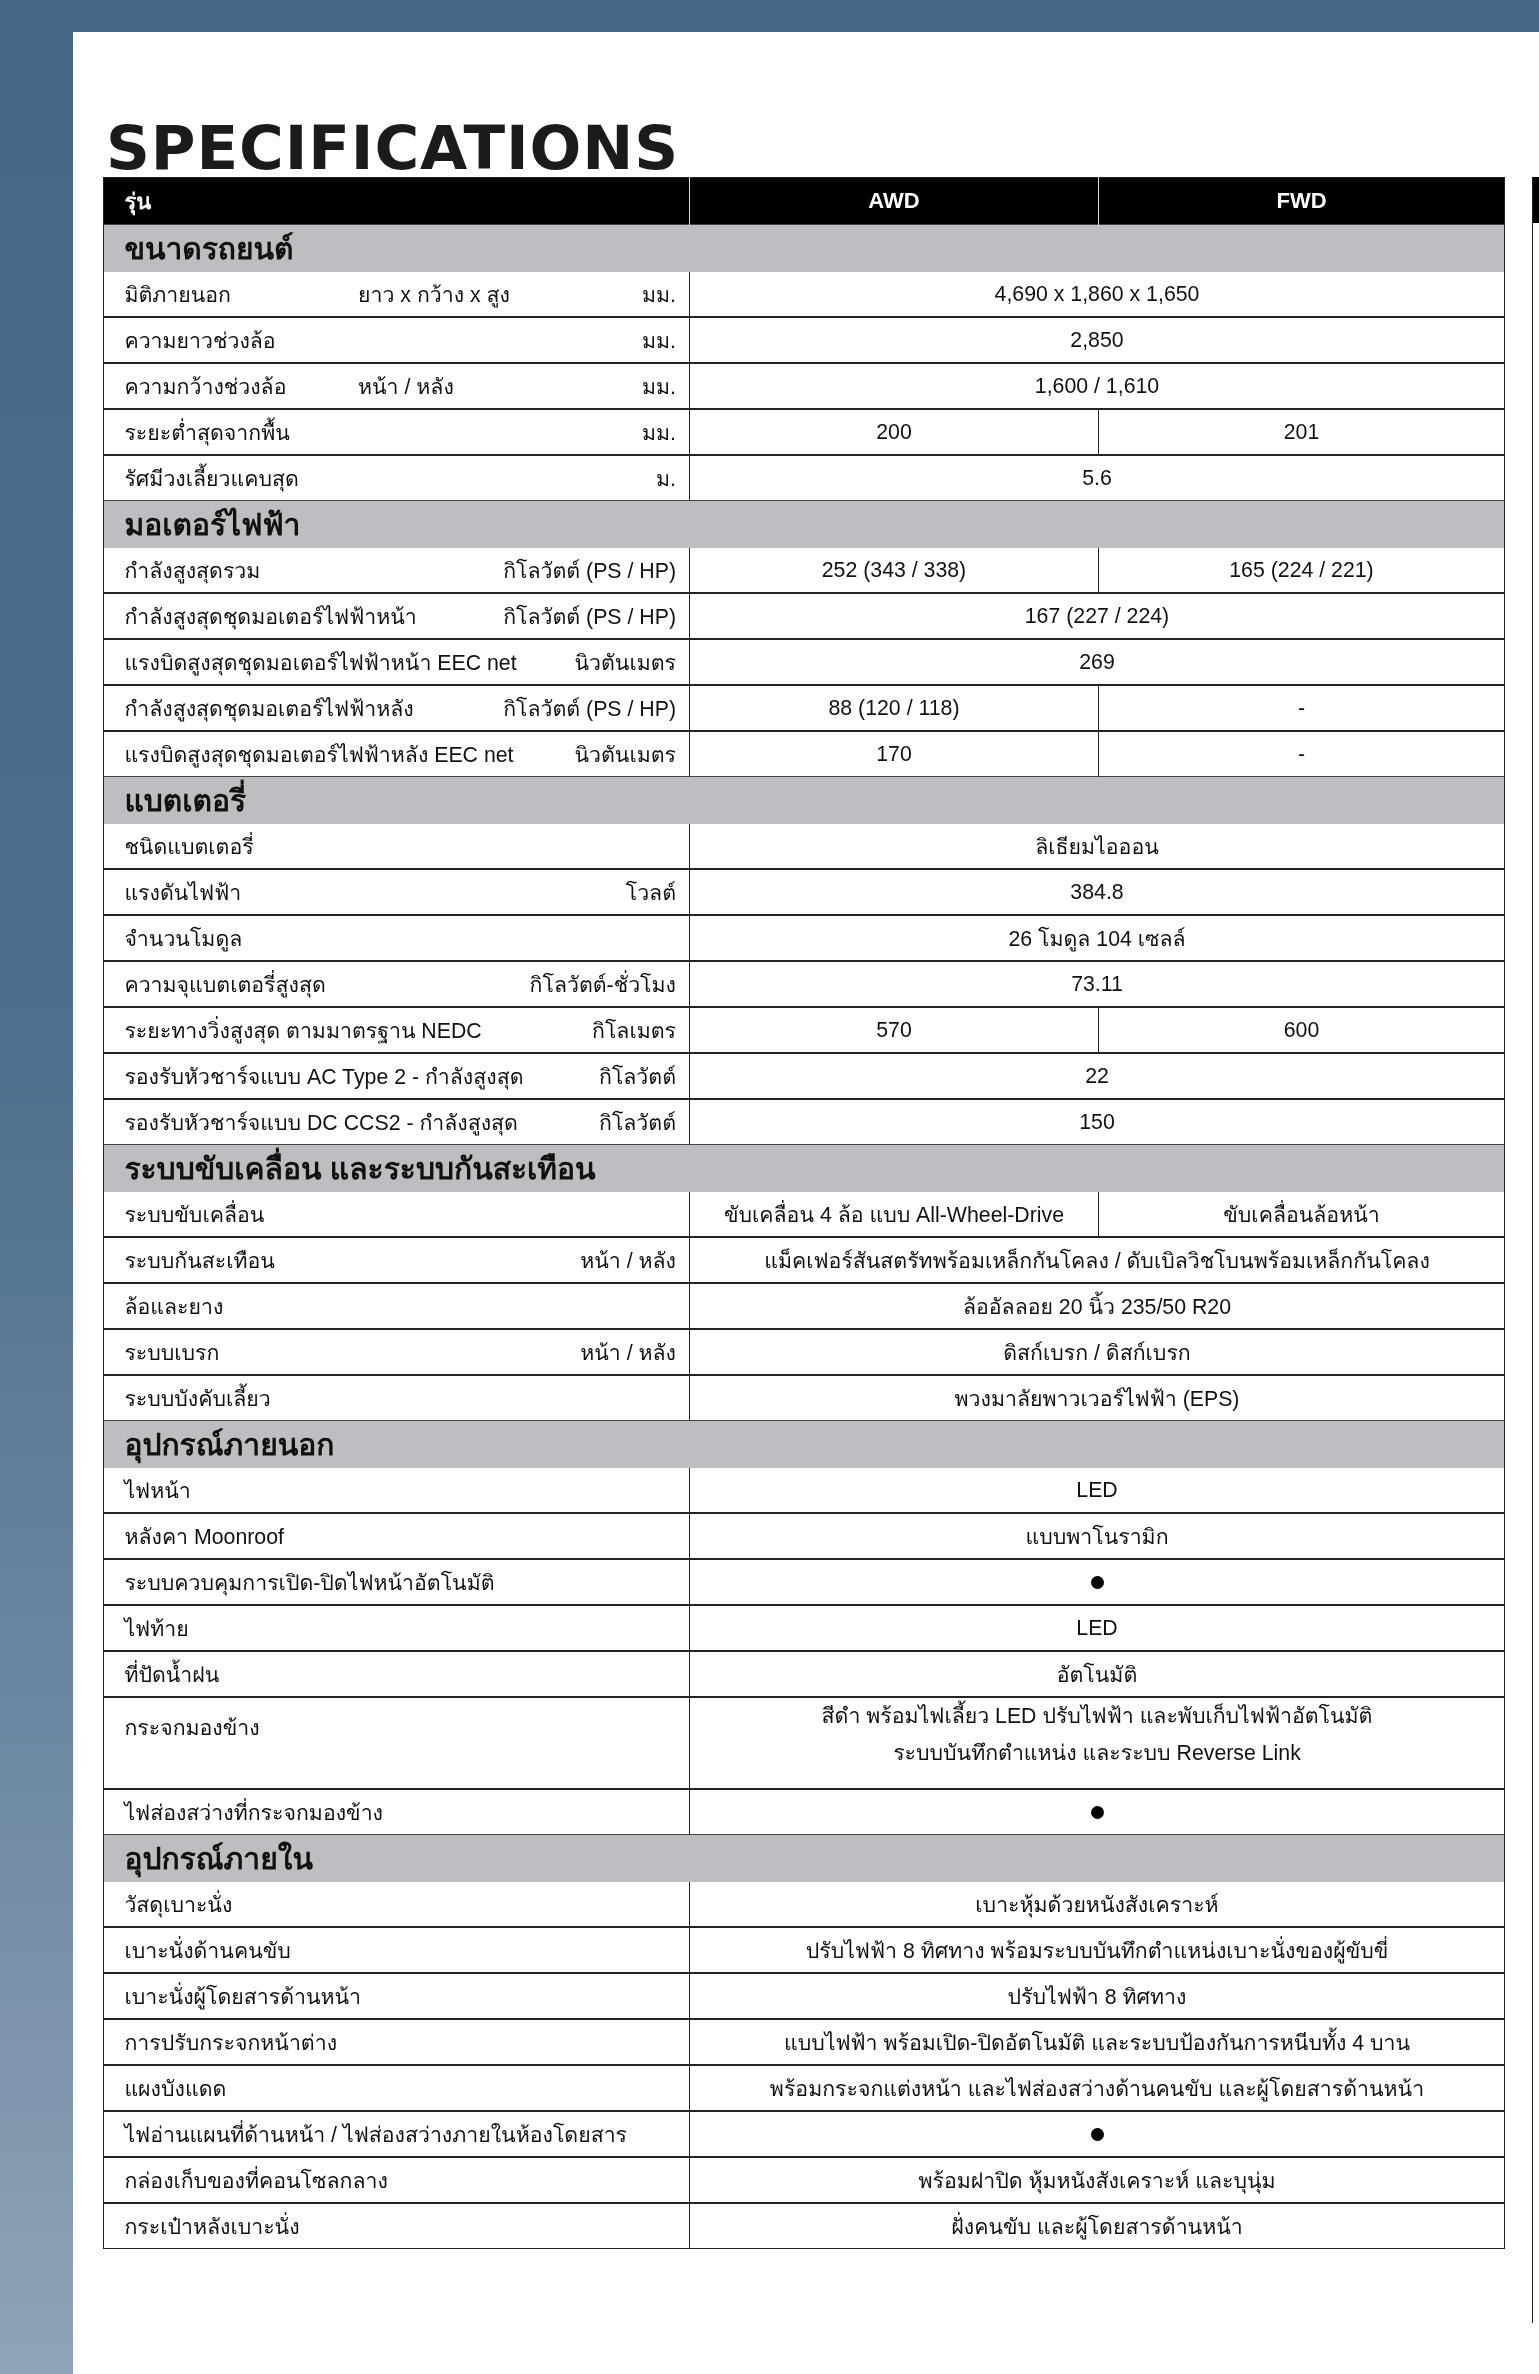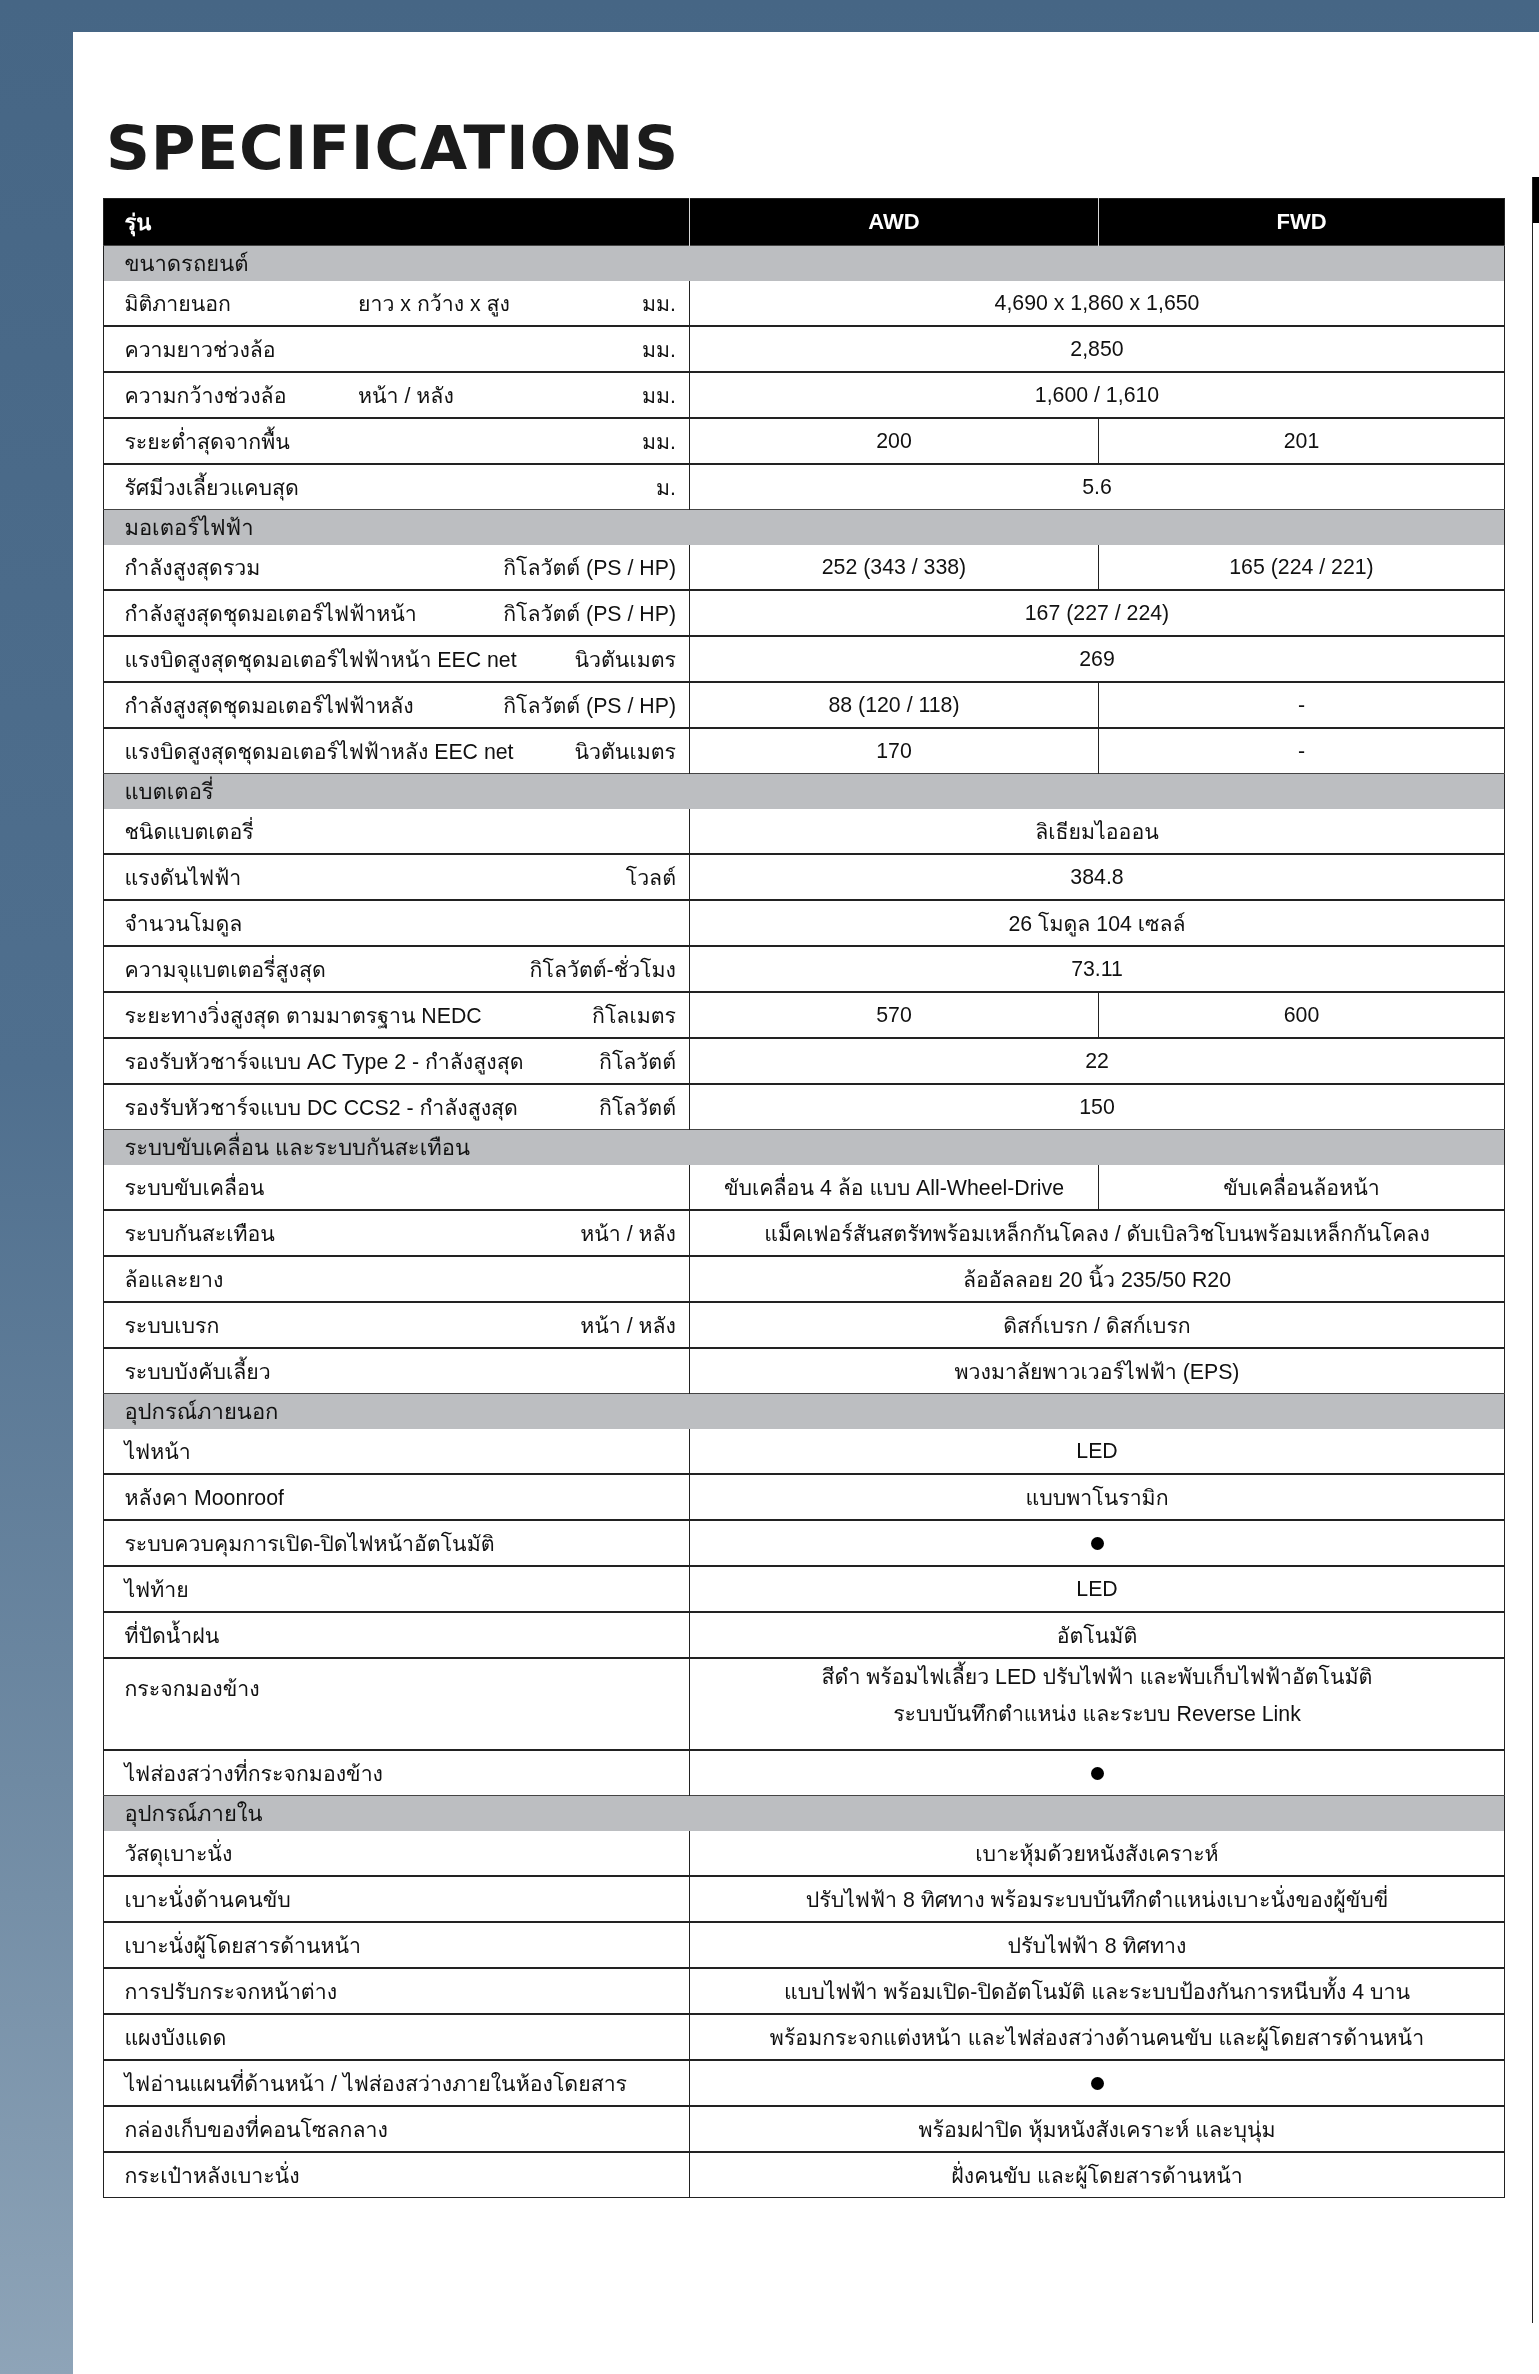--- a/index.html
+++ b/index.html
@@ -15,33 +15,32 @@
   }
   .title {
     position:absolute; left:106px; top:76px;
     font-family:"DejaVu Sans", sans-serif; font-weight:bold;
     font-size:61px; letter-spacing:0.9px; color:#1b1b1b; line-height:1;
   }
   table.spec {
     position:absolute; left:103px; top:177px; width:1402px;
     border-collapse:collapse; table-layout:fixed;
     border:1.9px solid #222;
-    margin-top:21px;
   }
   table.spec col.c-label { width:586px; }
   table.spec col.c-awd { width:409px; }
   table.spec col.c-fwd { width:406px; }
   table.spec th {
     background:#000; color:#fff; height:46px; padding:0;
     font-size:22px; font-weight:bold; border-left:1.9px solid #d8d8d8;
   }
   table.spec th:first-child { text-align:left; padding-left:20.4px; border-left:none; }
   table.spec tr.section td {
     background:#bcbec1; height:31px; padding:0 0 0 20.4px;
-    font-size:22px; font-weight:normal; border-top:1.9px solid #444;
+    font-size:30px; font-weight:bold; border-top:1.9px solid #444;
   }
   table.spec tr.data td {
     height:44px; border-top:2.8px solid #222; padding:0;
     font-size:21.3px; background:#fff;
   }
   table.spec tr.data.tall td { height:90px; vertical-align:top; }
   table.spec tr.section + tr.data td { border-top:none; }
   td.label { position:relative; border-right:1.9px solid #222; }
   td.label .name { position:absolute; left:20.4px; top:50%; transform:translateY(-50%); white-space:nowrap; }
   tr.tall td.label .name { top:13px; transform:none; }

